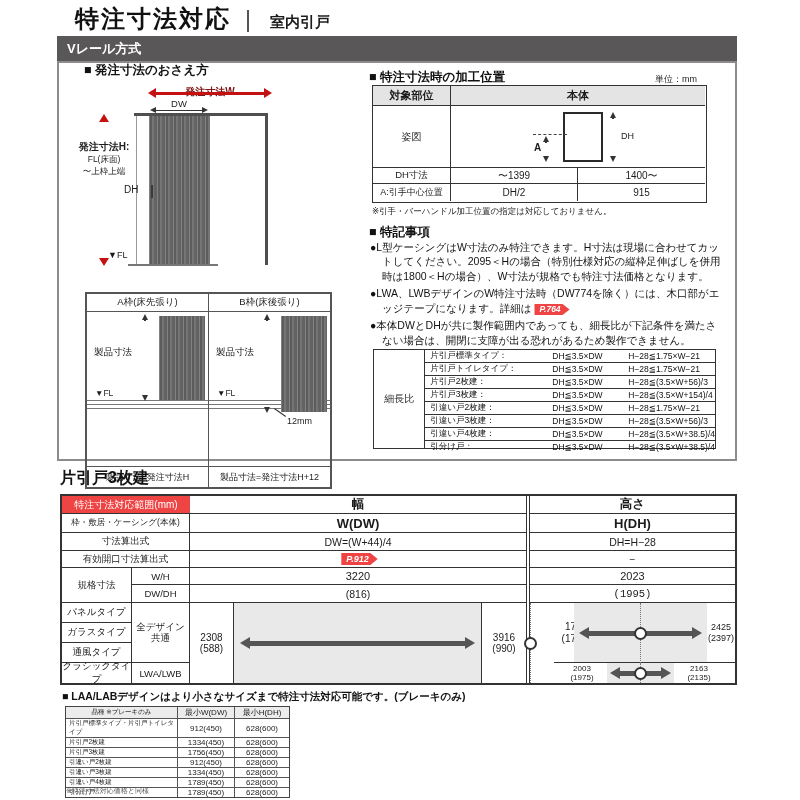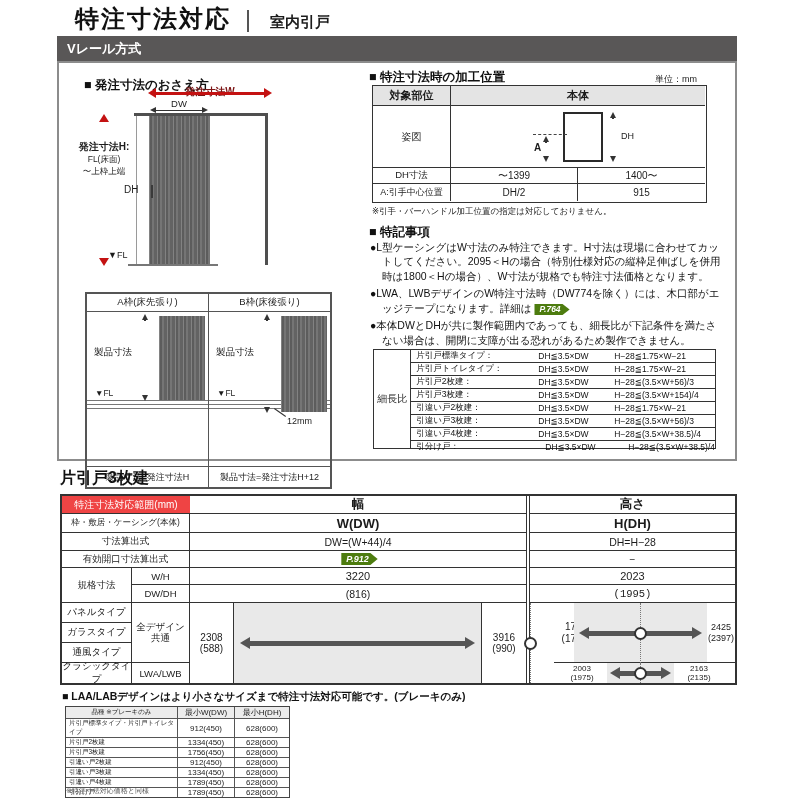--- a/index.html
+++ b/index.html
@@ -42,27 +42,27 @@
   .small-lbl{font-size:9.5px;color:#111;}
   
   .ptable{border:1.5px solid #333;background:#fff;}
   .pcell{position:absolute;box-sizing:border-box;font-size:10px;}
   .phead{background:#e4e4e4;font-weight:bold;font-size:11px;}
   .bline{border-bottom:1px solid #333;}
   .rline{border-right:1px solid #333;}
   .foot{font-size:8.5px;color:#222;}
   
   .note-li{font-size:10.5px;line-height:1.38;padding-left:12px;text-indent:-12px;margin-bottom:3px;color:#111;}
-  .pbadge{display:inline-block;background:#4d7c0f;color:#fff;font-style:italic;font-weight:bold;font-size:8.5px;line-height:11px;padding:0 9px 0 5px;margin-left:3px;clip-path:polygon(0 0,80% 0,100% 50%,80% 100%,0 100%);text-indent:0;}
+  .pbadge{display:inline-block;background:#ef4444;color:#fff;font-style:italic;font-weight:bold;font-size:8.5px;line-height:11px;padding:0 9px 0 5px;margin-left:3px;clip-path:polygon(0 0,80% 0,100% 50%,80% 100%,0 100%);text-indent:0;}
   
   .sl-table{border:1.5px solid #333;display:flex;}
   .sl-left{width:65px;border-right:1px solid #333;font-size:10px;}
   .sl-rows{flex:1;display:flex;flex-direction:column;}
   .sl-row{flex:1;display:flex;align-items:center;border-bottom:1px solid #333;font-size:8.5px;color:#111;}
-  .sl-row:last-child{border-bottom:none;gap:7px;}
+  .sl-row:last-child{border-bottom:none;}
   .sl-name{width:90px;padding-left:5px;}
   .sl-f1{width:76px;padding-left:32px;}
   
   .big-title{font-size:16px;font-weight:bold;color:#111;}
   .btable{border:2px solid #333;background:#fff;}
   .bcell{position:absolute;box-sizing:border-box;font-size:10px;}
   .dk{background:#ef4444;color:#fff;}
   .shade{background:#e9e9e9;}
   .dbl{border-left:1px solid #333;border-right:1px solid #333;width:4px;background:#fff;}
   .two{line-height:1.15;}
@@ -82,21 +82,21 @@
 
 <div class="page">
 
   <div class="abs main-title" style="left:75px;top:3px;">特注寸法対応</div>
   <div class="abs title-div" style="left:247px;top:10px;height:22px;"></div>
   <div class="abs sub-title" style="left:270px;top:13px;">室内引戸</div>
 
   <div class="abs bar" style="left:57px;top:36px;width:680px;height:25px;">Vレール方式</div>
   <div class="abs content-box" style="left:57px;top:61px;width:680px;height:400px;"></div>
 
-  <div class="abs sec-h" style="left:84px;top:77px;">■ 発注寸法のおさえ方</div>
+  <div class="abs sec-h" style="left:84px;top:62px;">■ 発注寸法のおさえ方</div>
 
   <div class="abs" style="left:148px;top:85px;width:124px;text-align:center;font-size:10px;font-weight:bold;color:#7d1616;">発注寸法W</div>
   <div class="abs arrh red" style="left:148px;top:93px;width:124px;height:0;">
       <span class="bar2"></span>
       <span class="hl"></span>
       <span class="hr"></span>
     </div>
   <div class="abs" style="left:150px;top:98px;width:58px;text-align:center;font-size:9.5px;">DW</div>
   <div class="abs arrh thin" style="left:150px;top:110px;width:58px;height:0;color:#333;">
       <span class="bar2"></span>

